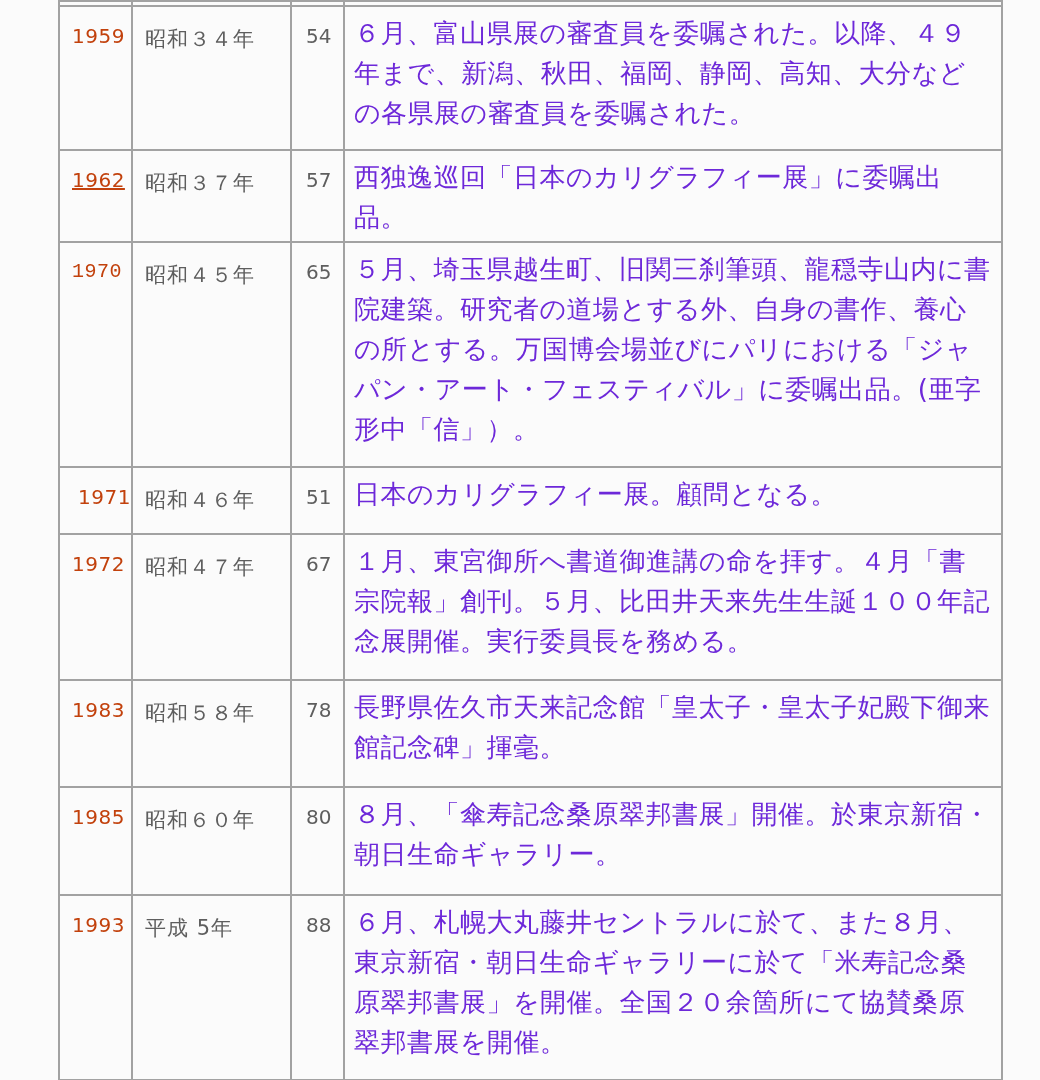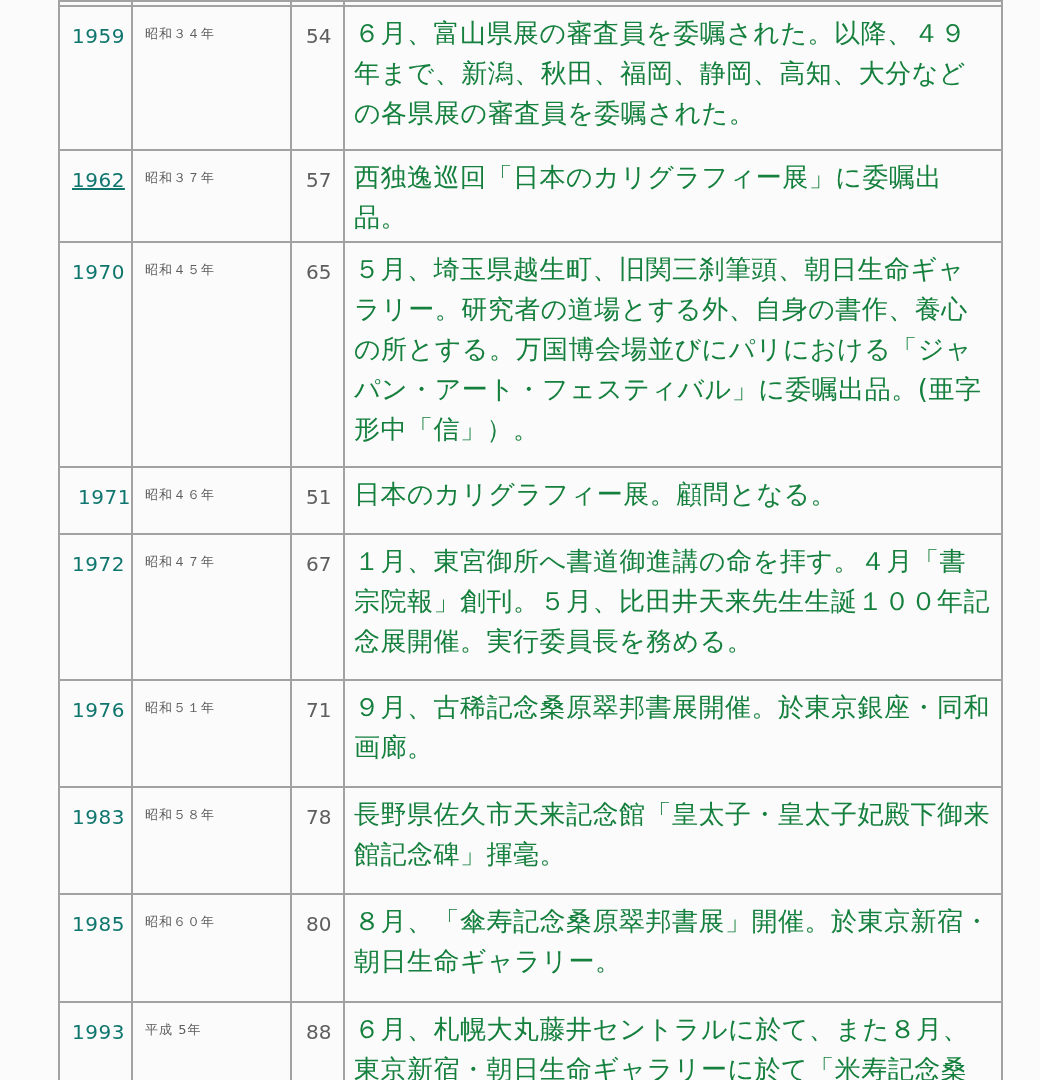--- a/index.html
+++ b/index.html
@@ -24,47 +24,47 @@
     width: 945px;
     background: #fbfbfb;
   }
   table.chronology td {
     border: 2px solid #a2a2a2;
     vertical-align: top;
     overflow: hidden;
   }
   td.year {
     font-size: 20px;
-    color: #0f766e;
+    color: #c2410c;
     padding: 17px 0 0 12px;
     letter-spacing: 0.5px;
   }
   td.era {
-    font-size: 13px;
+    font-size: 21px;
     color: #5e5e5e;
     padding: 18px 0 6px 12px;
     letter-spacing: 1px;
     white-space: nowrap;
   }
   td.age {
     font-size: 20px;
     color: #5e5e5e;
     padding: 17px 8px 0 14px;
   }
   td.desc {
     font-size: 26px;
     line-height: 40px;
-    color: #15803d;
+    color: #6d28d9;
     padding: 6px 10px 4px 9px;
     letter-spacing: 0.5px;
   }
   tr.spacer td { height: 3px; padding: 0; }
   tr.h129 td.sizer { height: 125px; }
   tr.h56  td.sizer { height: 50px; text-decoration: underline; }
-  tr.h210 td.sizer { height: 206px; }
+  tr.h210 td.sizer { height: 206px; font-family: Liberation Mono, monospace; }
   tr.h53  td.sizer { height: 48px; text-align: right; }
   tr.h131 td.sizer { height: 127px; }
   tr.h92  td.sizer { height: 88px; }
   tr.h93  td.sizer { height: 89px; }
   tr.h170 td.sizer { height: 166px; }
 </style>
 </head>
 <body>
 
 <div class="page">
@@ -94,43 +94,37 @@
         <td class="year sizer">1962</td>
         <td class="era">昭和３７年</td>
         <td class="age">57</td>
         <td class="desc">西独逸巡回「日本のカリグラフィー展」に委嘱出品。</td>
       </tr>
 
       <tr class="h210">
         <td class="year sizer">1970</td>
         <td class="era">昭和４５年</td>
         <td class="age">65</td>
-        <td class="desc">５月、埼玉県越生町、旧関三刹筆頭、朝日生命ギャラリー。研究者の道場とする外、自身の書作、養心の所とする。万国博会場並びにパリにおける「ジャパン・アート・フェスティバル」に委嘱出品。(亜字形中「信」）。</td>
+        <td class="desc">５月、埼玉県越生町、旧関三刹筆頭、龍穏寺山内に書院建築。研究者の道場とする外、自身の書作、養心の所とする。万国博会場並びにパリにおける「ジャパン・アート・フェスティバル」に委嘱出品。(亜字形中「信」）。</td>
       </tr>
 
       <tr class="h53">
         <td class="year sizer">1971</td>
         <td class="era">昭和４６年</td>
         <td class="age">51</td>
         <td class="desc">日本のカリグラフィー展。顧問となる。</td>
       </tr>
 
       <tr class="h131">
         <td class="year sizer">1972</td>
         <td class="era">昭和４７年</td>
         <td class="age">67</td>
         <td class="desc">１月、東宮御所へ書道御進講の命を拝す。４月「書宗院報」創刊。５月、比田井天来先生生誕１００年記念展開催。実行委員長を務める。</td>
       </tr>
 
-      <tr class="h92">
-        <td class="year sizer">1976</td>
-        <td class="era">昭和５１年</td>
-        <td class="age">71</td>
-        <td class="desc">９月、古稀記念桑原翠邦書展開催。於東京銀座・同和画廊。</td>
-      </tr>
 
       <tr class="h92">
         <td class="year sizer">1983</td>
         <td class="era">昭和５８年</td>
         <td class="age">78</td>
         <td class="desc">長野県佐久市天来記念館「皇太子・皇太子妃殿下御来館記念碑」揮毫。</td>
       </tr>
 
       <tr class="h93">
         <td class="year sizer">1985</td>

